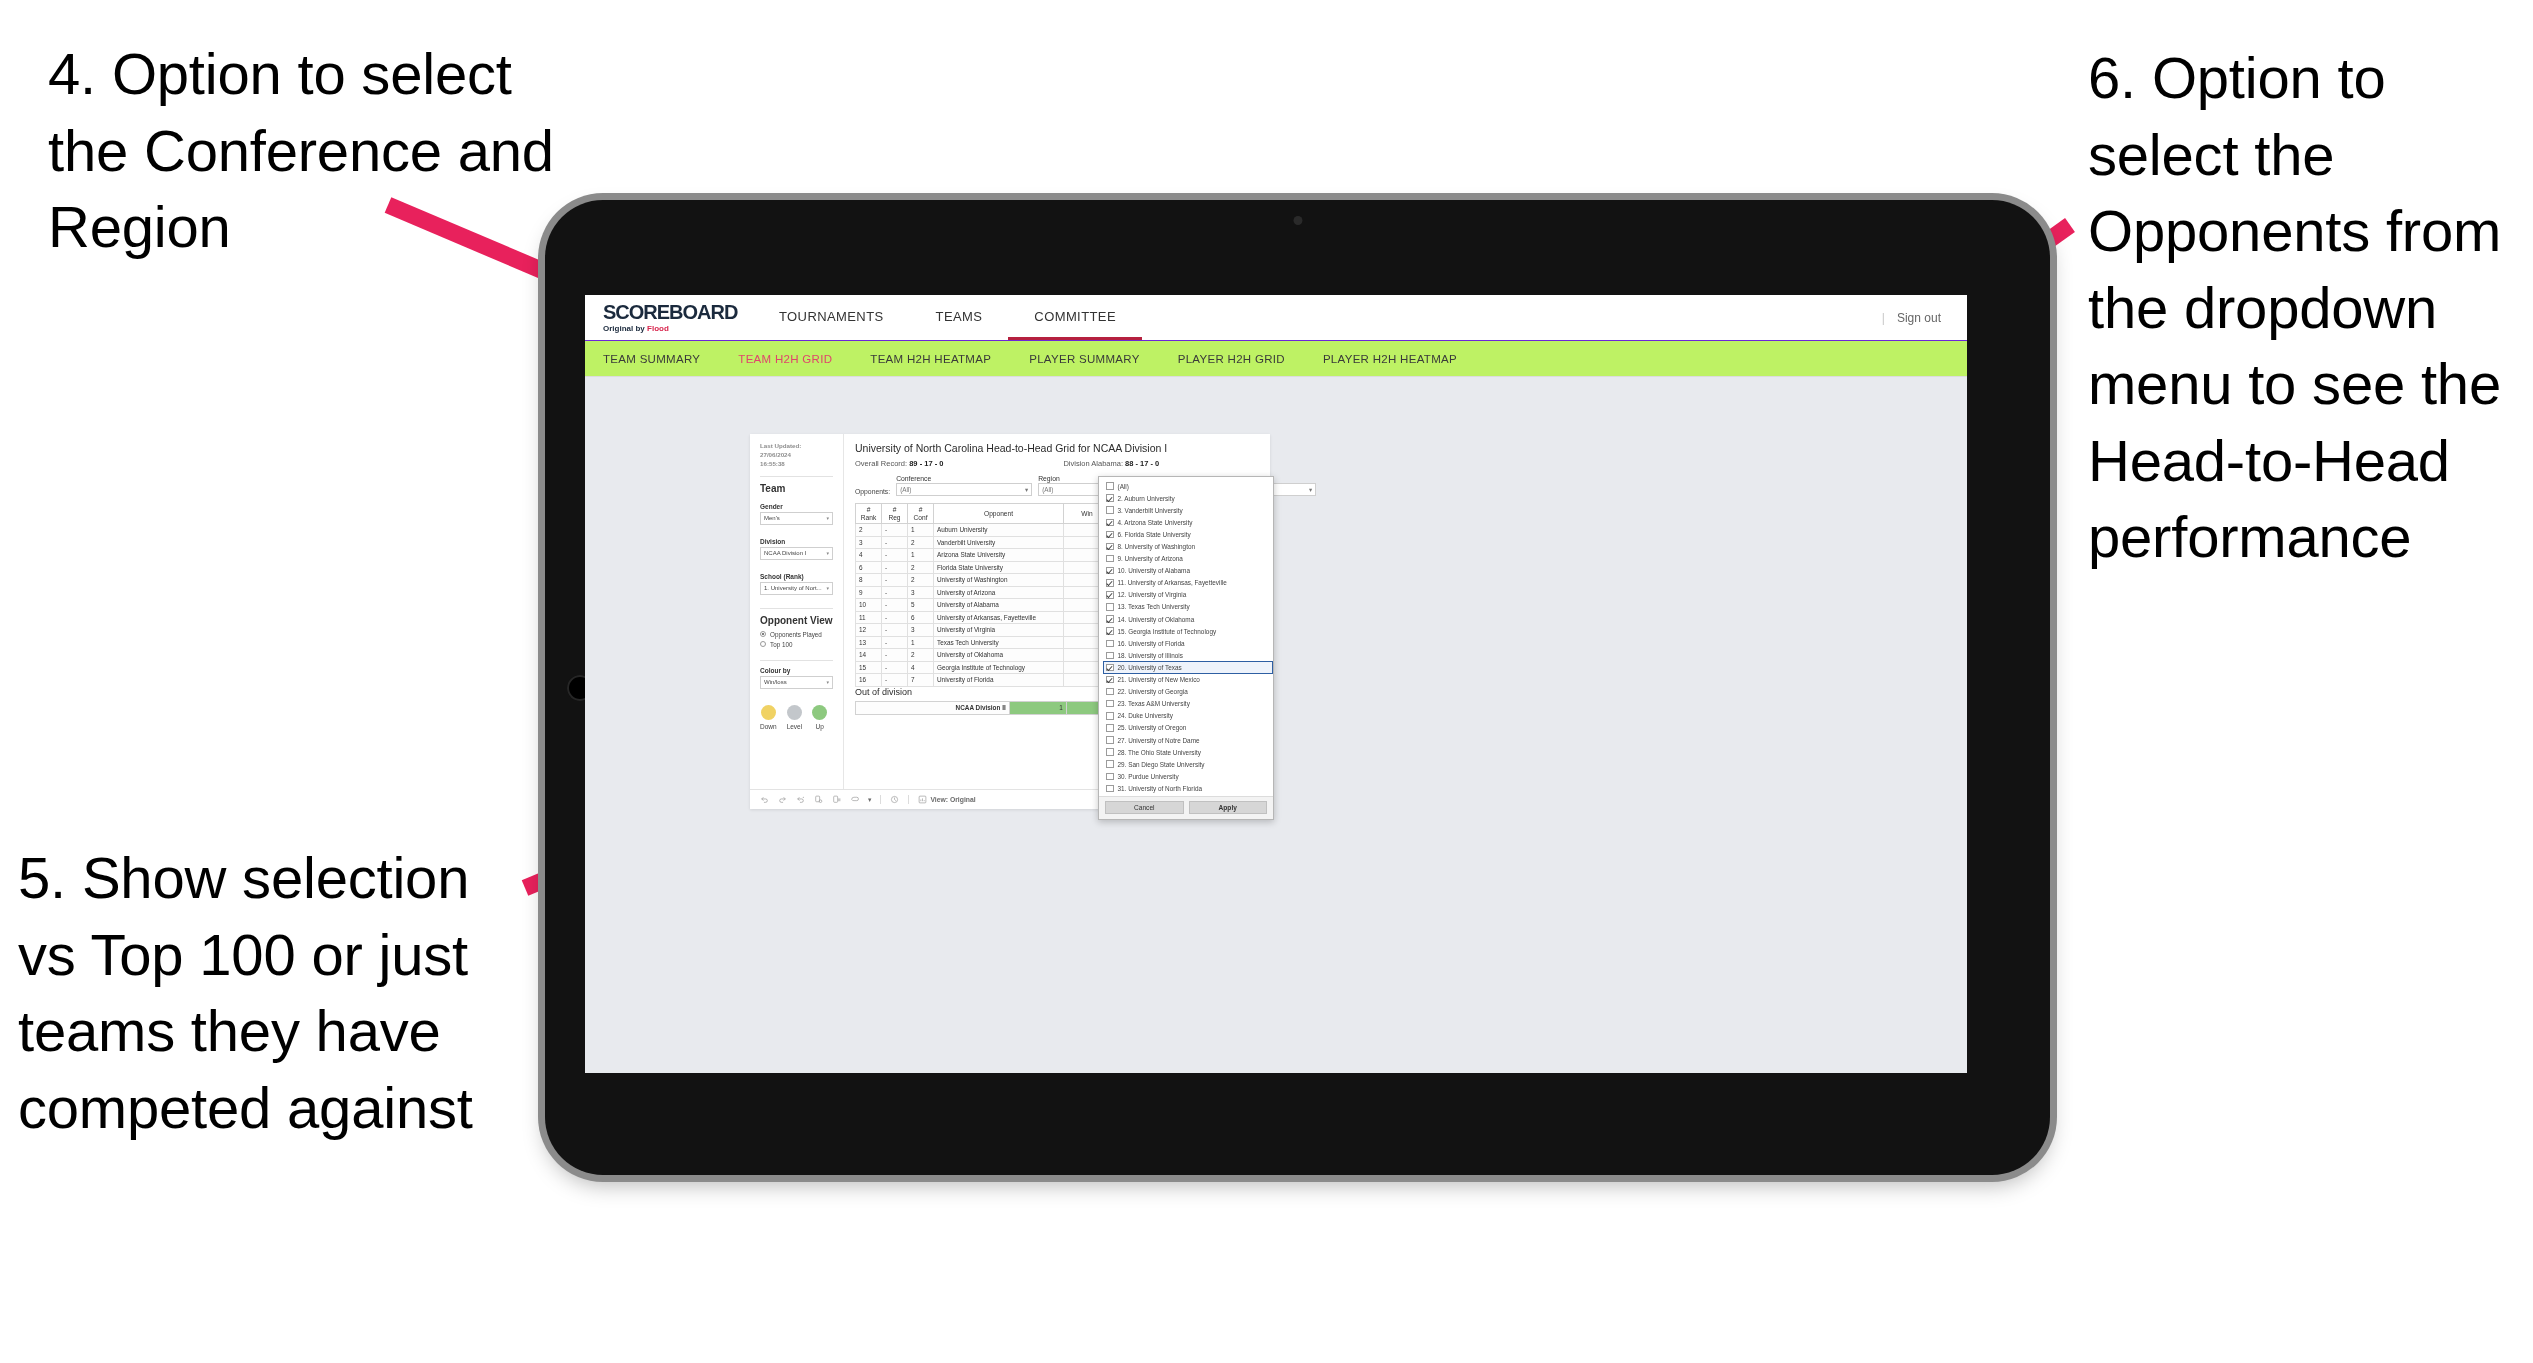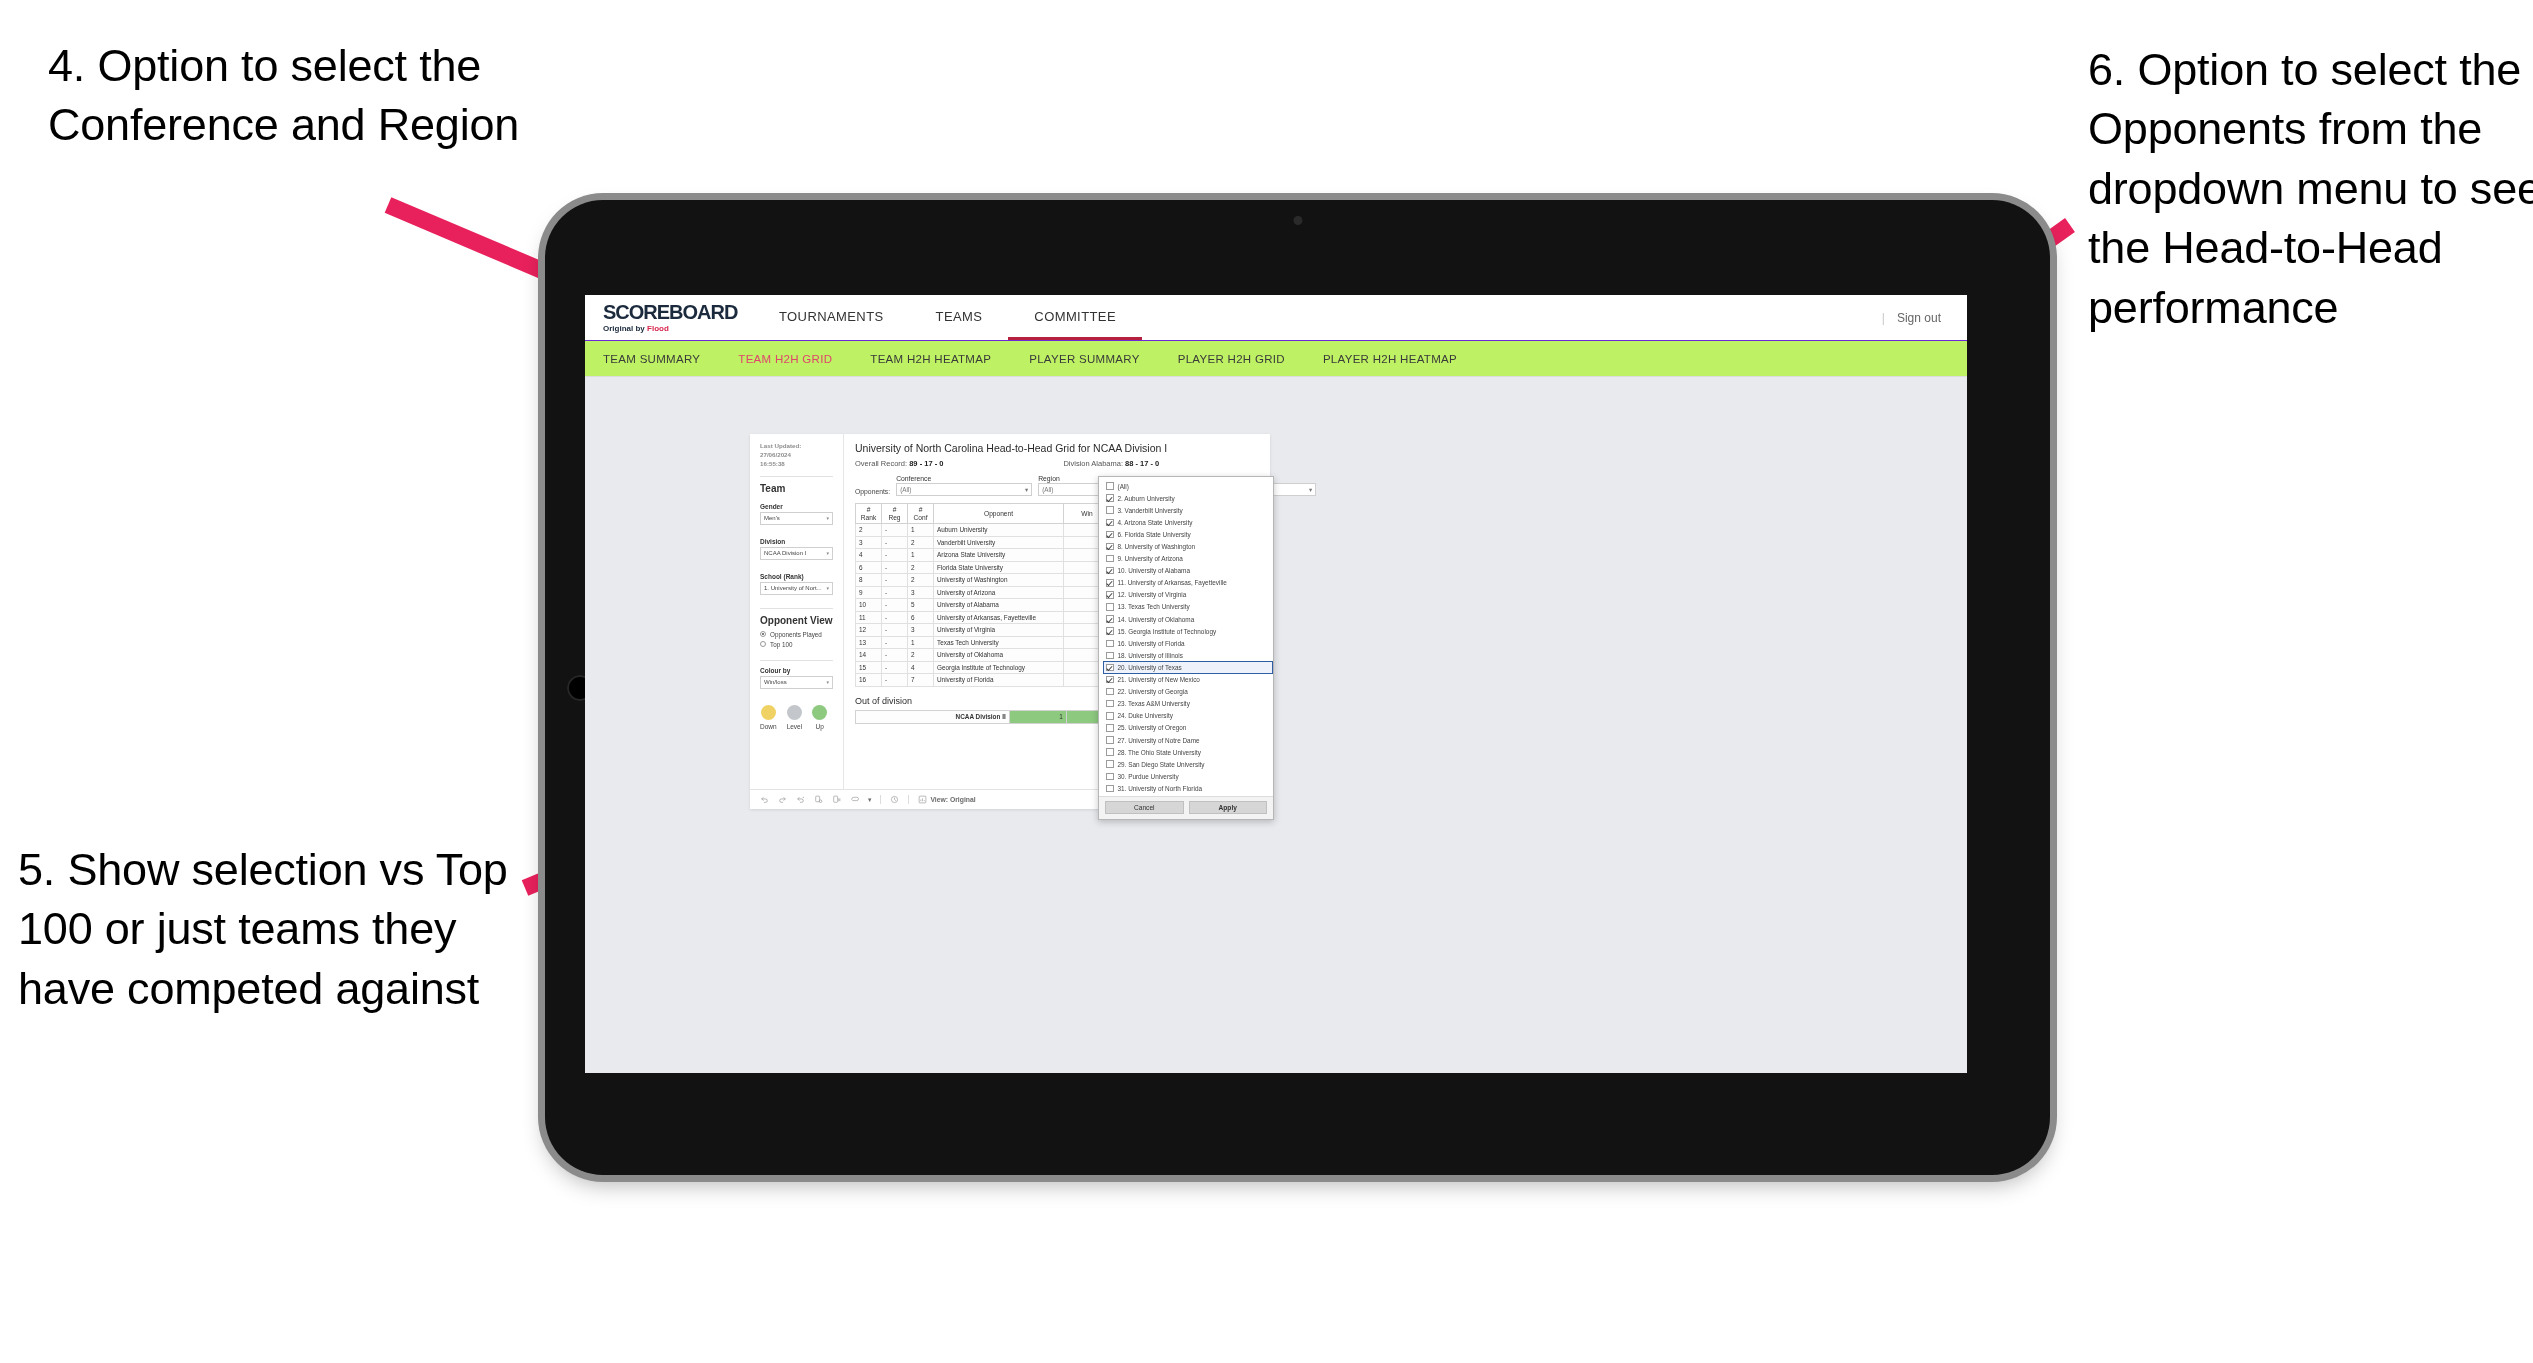--- a/index.html
+++ b/index.html
@@ -2,21 +2,21 @@
 <html><head>
 <meta charset="utf-8">
 <style>
   html,body{margin:0;padding:0;}
   body{
     width:2533px;height:1363px;background:#ffffff;overflow:hidden;
     font-family:"Liberation Sans",sans-serif;position:relative;
   }
 
   
-  .callout{position:absolute;color:#000;font-size:45px;line-height:1.32;
+  .callout{position:absolute;color:#000;font-size:58px;line-height:1.32;
     font-family:"Liberation Sans",sans-serif;font-weight:400;letter-spacing:-0.2px;}
   #callout-4{left:48px;top:36px;width:520px;}
   #callout-5{left:18px;top:840px;width:520px;}
   #callout-6{left:2088px;top:40px;width:460px;}
 
   .arrow-svg{position:absolute;left:0;top:0;width:2533px;height:1363px;pointer-events:none;}
 
   
   #tablet{position:absolute;left:545px;top:200px;width:1505px;height:975px;
     background:#121212;border-radius:58px;
@@ -91,21 +91,21 @@
     background:#fff;padding:2px 2px;line-height:1.15;}
   table.grid td{border:1px solid #e0e0e0;font-size:6.4px;color:#333;padding:1px 3px;
     height:9.5px;background:#fdfdfd;}
   table.grid td.num{text-align:right;}
   th.c-rank,th.c-reg,th.c-conf{width:21px;}
   th.c-opp{width:125px;}
   th.c-win,th.c-loss{width:42px;}
   th.c-pad{width:24px;}
   td.green{background:#8dc97f;}
   td.yellow{background:#f0d264;}
-  .oodwrap{margin-top:9px;}
+  .oodwrap{}
   .ood-h{font-size:9px;color:#2b2b2b;margin-bottom:4px;}
   table.ood{border-collapse:collapse;width:305px;table-layout:fixed;}
   table.ood td{border:1px solid #d2d2d2;font-size:6.4px;color:#333;padding:1px 3px;height:10px;}
   table.ood td.lblc{text-align:right;background:#fdfdfd;font-weight:700;}
 
   
   .dropdown{position:absolute;right:-4px;top:42px;width:174px;background:#fff;
     border:1px solid #b6b6b6;box-shadow:0 2px 7px rgba(0,0,0,.22);z-index:30;
     display:flex;flex-direction:column;}
   .dd-list{padding:3px 0 2px 4px;}

